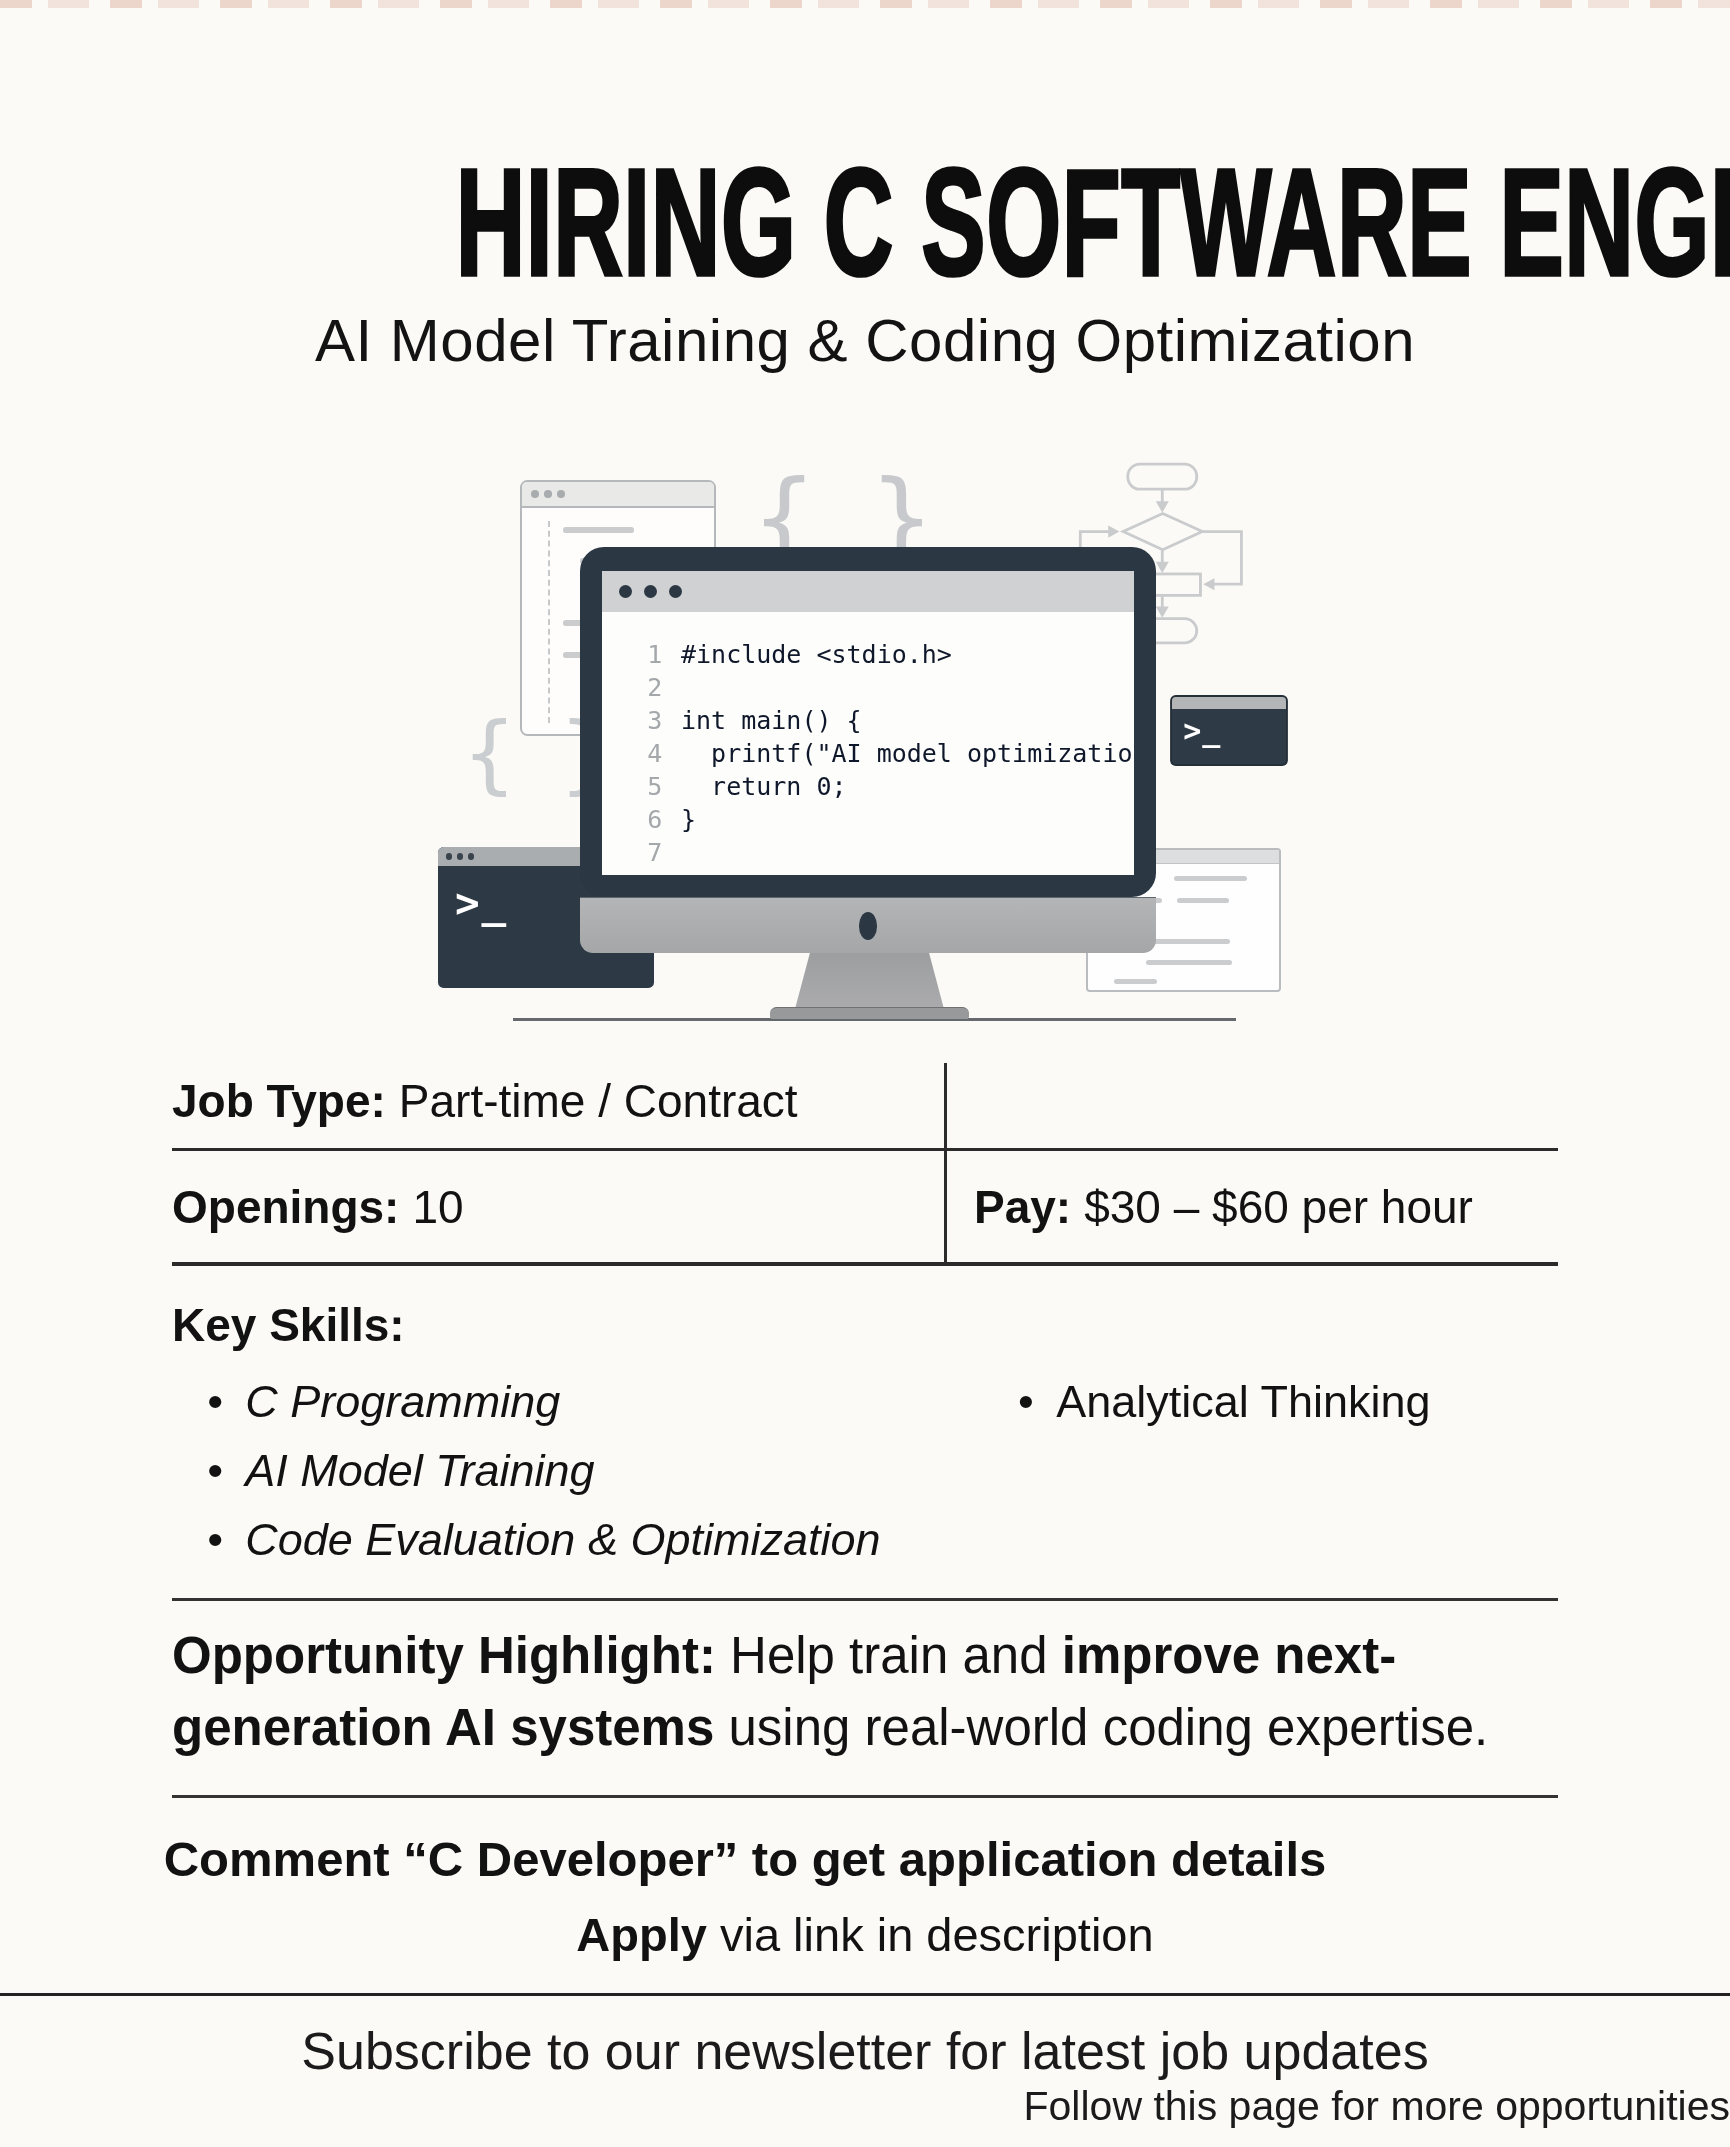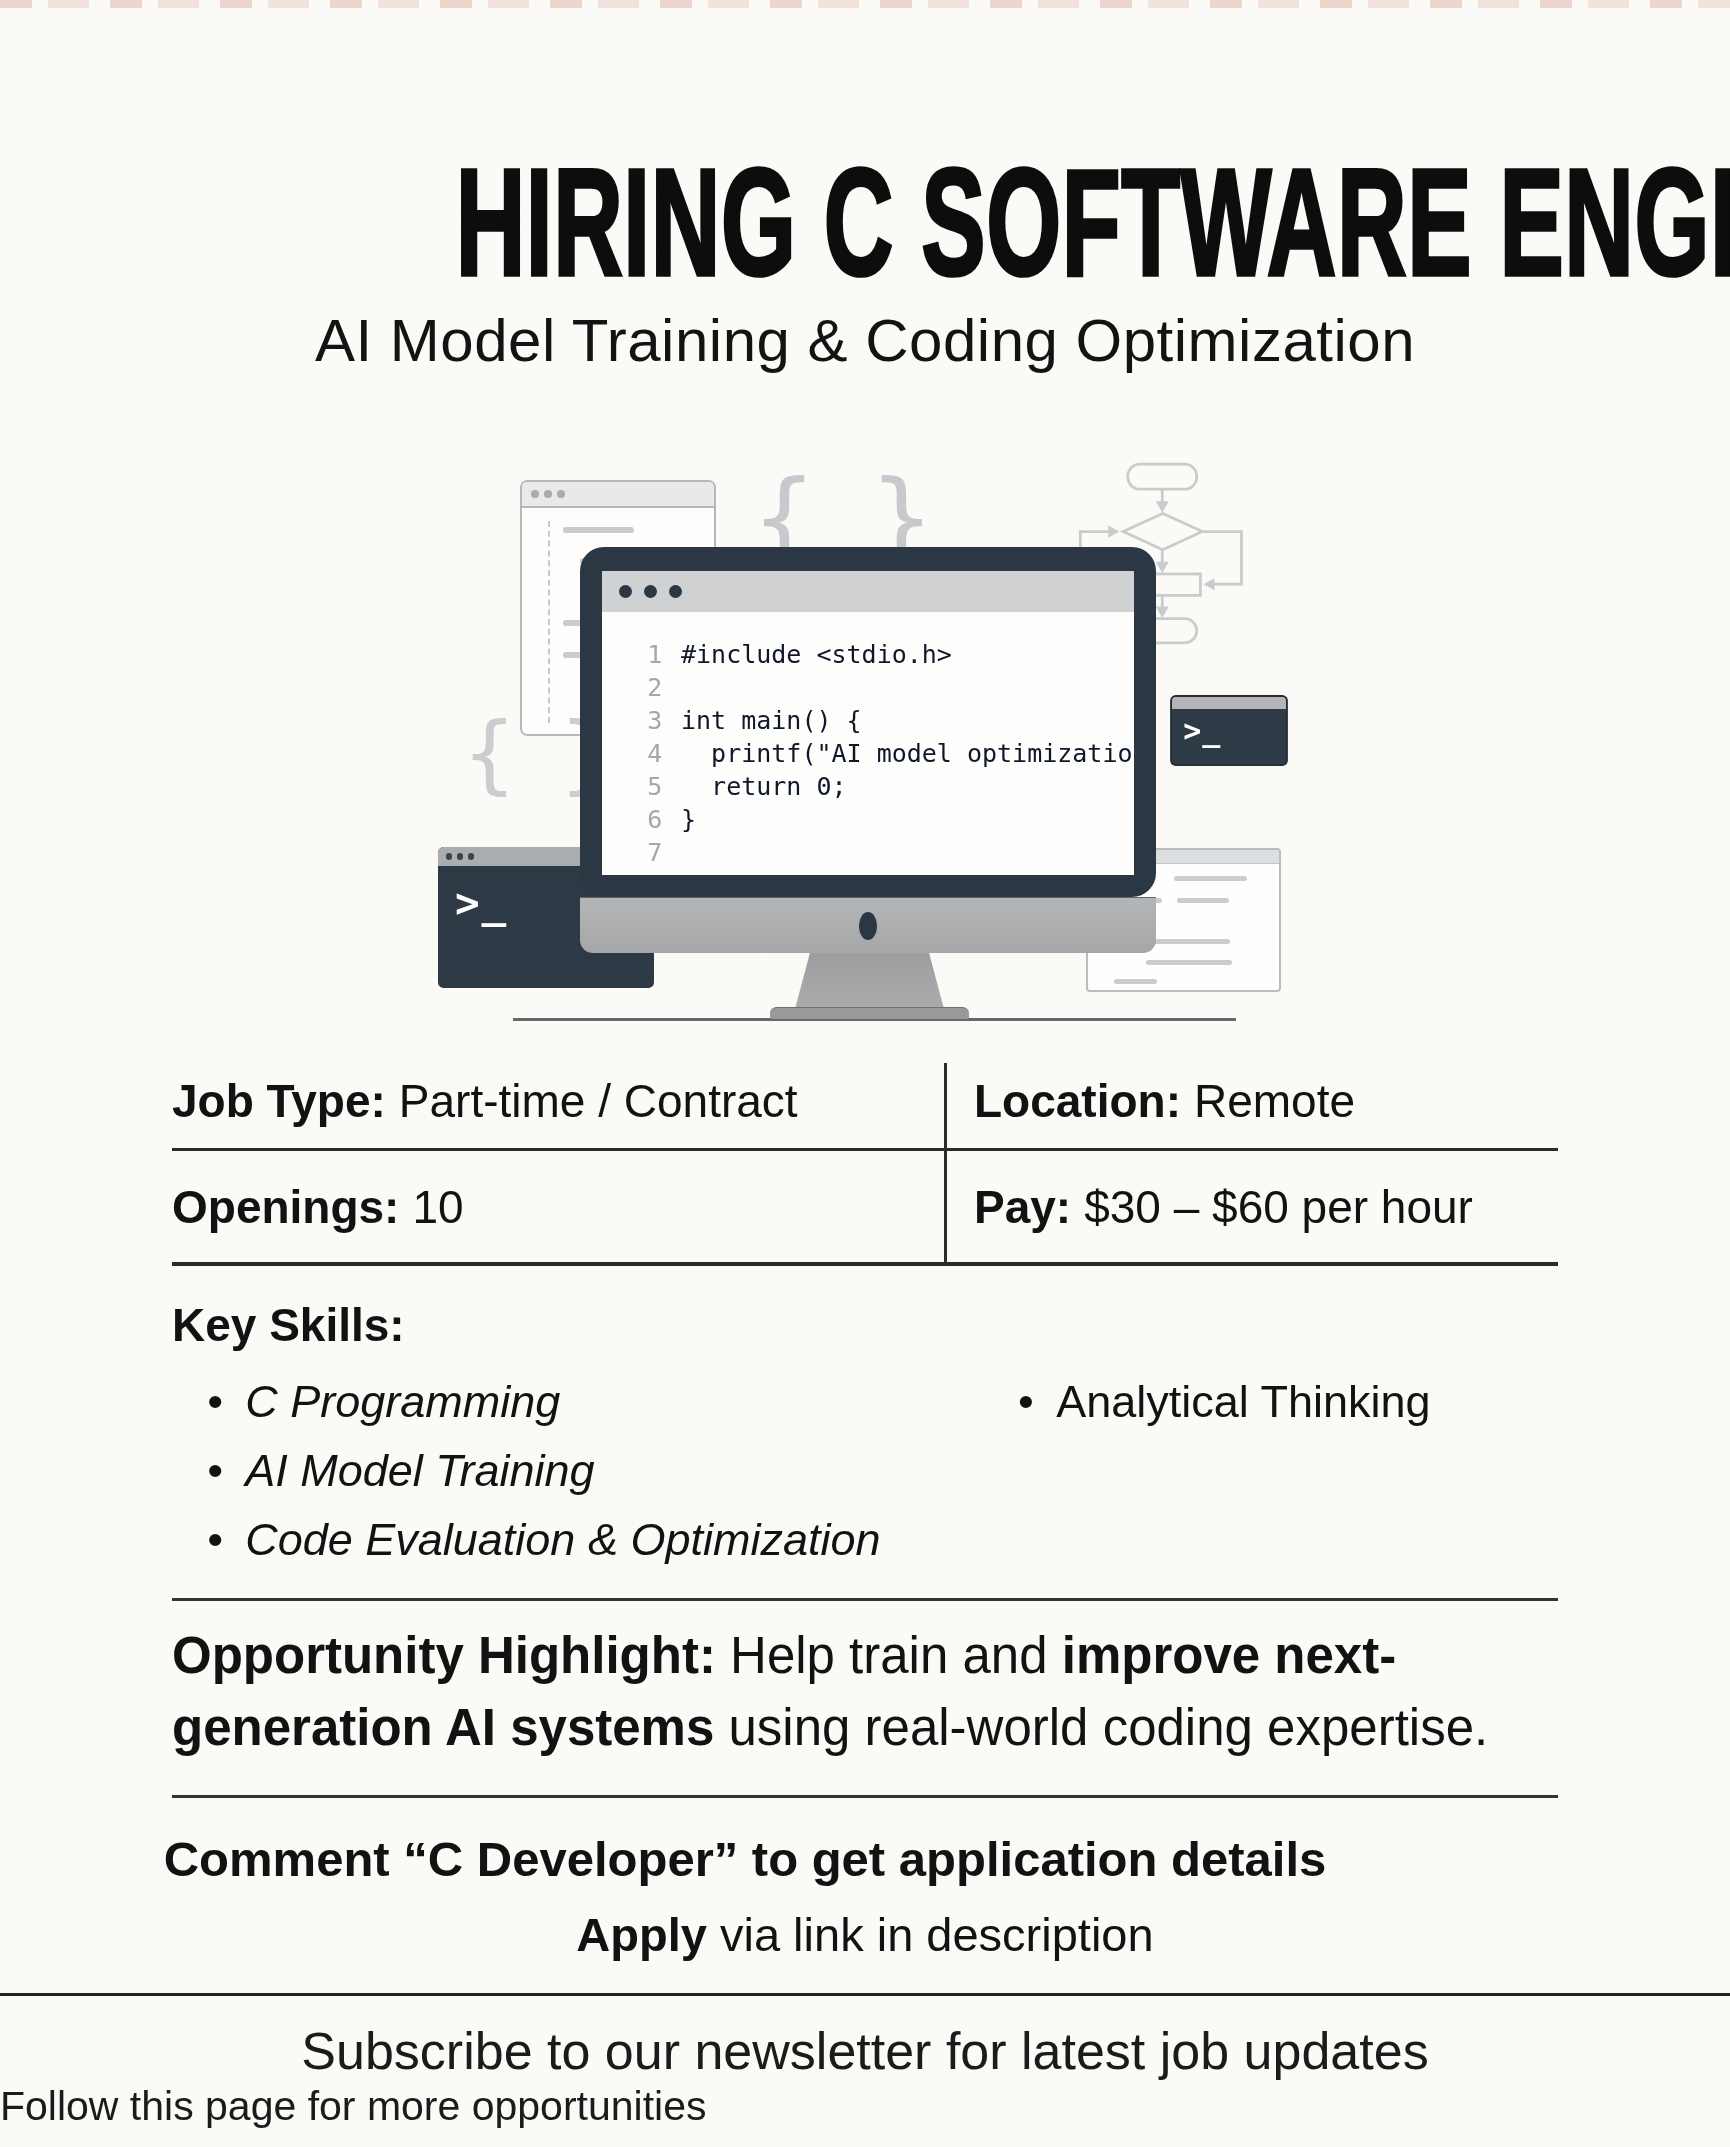--- a/index.html
+++ b/index.html
@@ -111,21 +111,21 @@
 
   
   #cta-comment{left:0;top:1831px;width:1490px;text-align:center;
     font-size:49px;font-weight:bold;}
   #cta-apply{left:0;top:1907px;width:1730px;text-align:center;font-size:47px;}
   #cta-apply .b{font-weight:bold;}
 
   
   #footer-rule{left:0;top:1993px;width:1730px;height:2.8px;background:#222;}
   #footer-line1{left:0;top:2021px;width:1730px;text-align:center;font-size:52px;color:#1b1b1b;}
-  #footer-line2{left:0;top:2083px;width:1730px;text-align:left;font-size:41px;color:#1b1b1b;}
+  #footer-line2{left:0;top:2083px;width:1730px;text-align:right;font-size:41px;color:#1b1b1b;}
 </style>
 </head>
 <body>
 
 <div id="page">
 
   <div id="top-marks" class="abs"></div>
 
   <div id="title-wrap" class="abs">
     <span class="t-inner">HIRING C SOFTWARE ENGINEER</span>
@@ -246,23 +246,20 @@
   <div id="base" class="abs"></div>
   <div id="desk-line" class="abs"></div>
 
   <div id="tbl-divider" class="abs"></div>
   <div id="tbl-rule1" class="abs rule"></div>
   <div id="tbl-rule2" class="abs rule"></div>
 
   <div id="cell-jobtype" class="abs cell">
     <span class="b">Job Type:</span><span>Part-time / Contract</span>
   </div>
-  <div id="cell-location" class="abs cell">
-    <span class="b">Location:</span><span>Remote</span>
-  </div>
   <div id="cell-openings" class="abs cell">
     <span class="b">Openings:</span><span>10</span>
   </div>
   <div id="cell-pay" class="abs cell">
     <span class="b">Pay:</span><span>$30 – $60 per hour</span>
   </div>
 
   <div id="skills-heading" class="abs">Key Skills:</div>
   <ul id="skills-left" class="abs skill-list">
 

